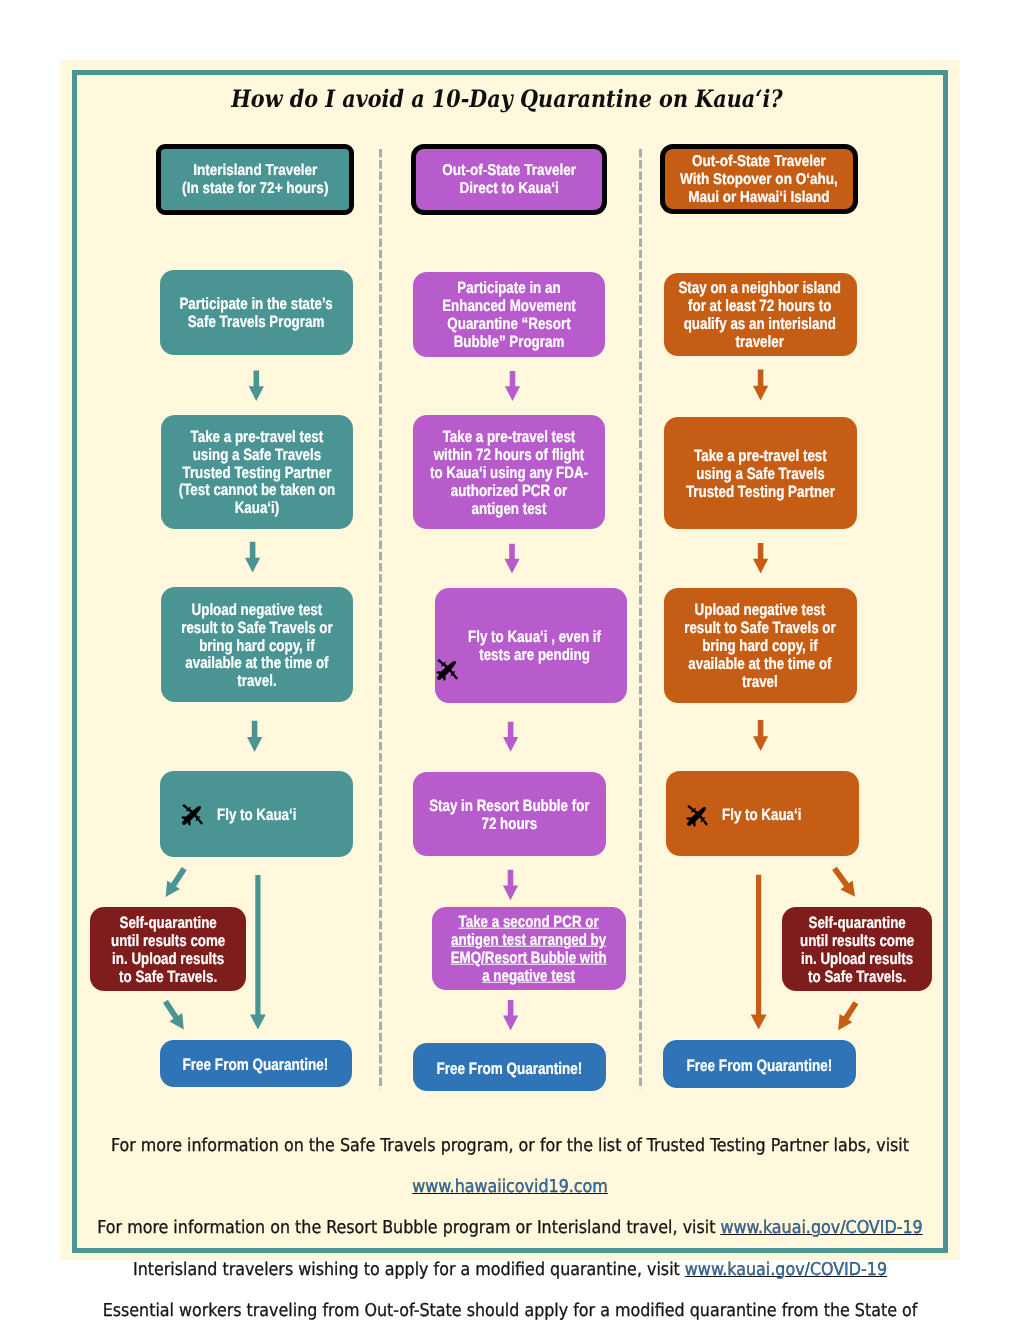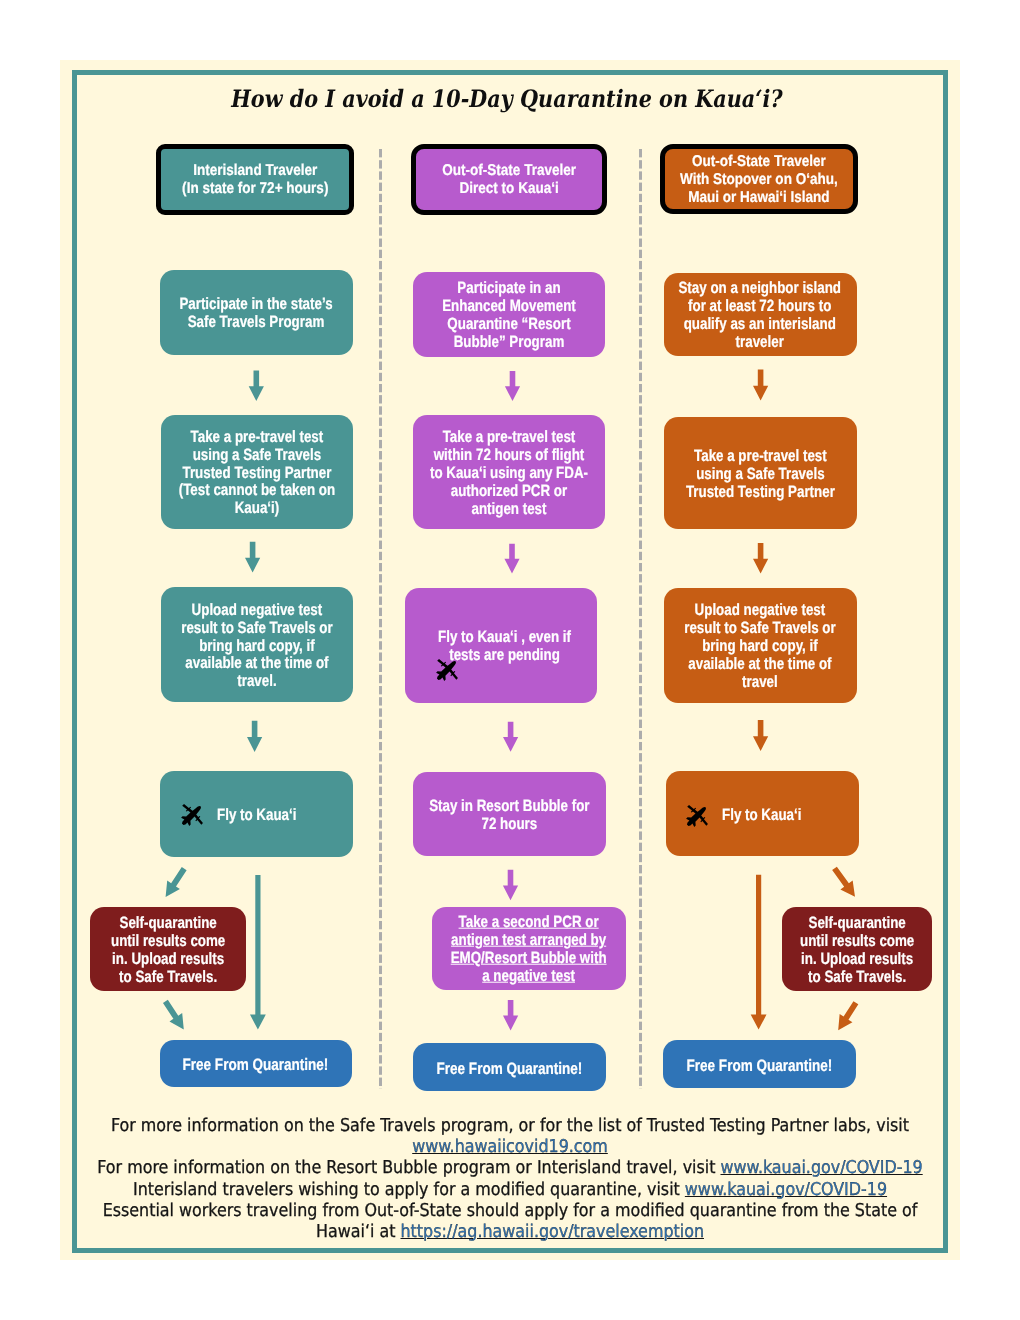--- a/index.html
+++ b/index.html
@@ -35,21 +35,21 @@
   .orange{background:#C65D14;}
   .yellow{background:#7f1d1d;}
   .blue{background:#2F74B7;}
   .final .tx{font-size:16.6px;}
   .arrows{position:absolute;left:0;top:0;width:1020px;height:1320px;}
   .plane{position:absolute;}
   .footer{position:absolute;left:62px;top:1116px;width:896px;text-align:center;transform:translateZ(0);
           font-family:"DejaVu Sans Condensed","DejaVu Sans",sans-serif;
           font-size:17.7px;color:#141414;line-height:21.2px;
           -webkit-text-stroke:0.28px #141414;}
-  .footer .ln{display:block;white-space:pre;}
+  .footer .ln{display:block;white-space:pre;margin-top:20px;}
   .footer .lk{color:#2F74B7;text-decoration:underline;text-underline-offset:1px;
               text-decoration-thickness:1px;text-align:center;}
 </style>
 </head>
 <body>
 
 <div id="page">
   <div class="sheet"></div>
   <div class="frame"></div>
   <div class="title"><span>How do I avoid a 10-Day Quarantine on Kauaʻi?</span></div>
@@ -126,21 +126,21 @@
 Quarantine “Resort
 Bubble” Program</span>
     </div>
   <div class="box purple" style="left:412.5px;top:415px;width:192px;height:113.5px;">
       <span class="tx">Take a pre-travel test
 within 72 hours of flight
 to Kauaʻi using any FDA-
 authorized PCR or
 antigen test</span>
     </div>
-  <div class="box purple" style="left:405px;top:587.5px;width:192px;height:115px;">
+  <div class="box purple" style="left:435px;top:587.5px;width:192px;height:115px;">
       <span class="tx" style="margin-left:7px;margin-top:0px">Fly to Kauaʻi , even if
 tests are pending</span>
     </div>
   <div class="box purple" style="left:412.5px;top:772px;width:193.5px;height:83.5px;">
       <span class="tx">Stay in Resort Bubble for
 72 hours</span>
     </div>
   <div class="box purple" style="left:432px;top:906.5px;width:193.5px;height:83px;text-decoration:underline;">
       <span class="tx">Take a second PCR or
 antigen test arranged by

